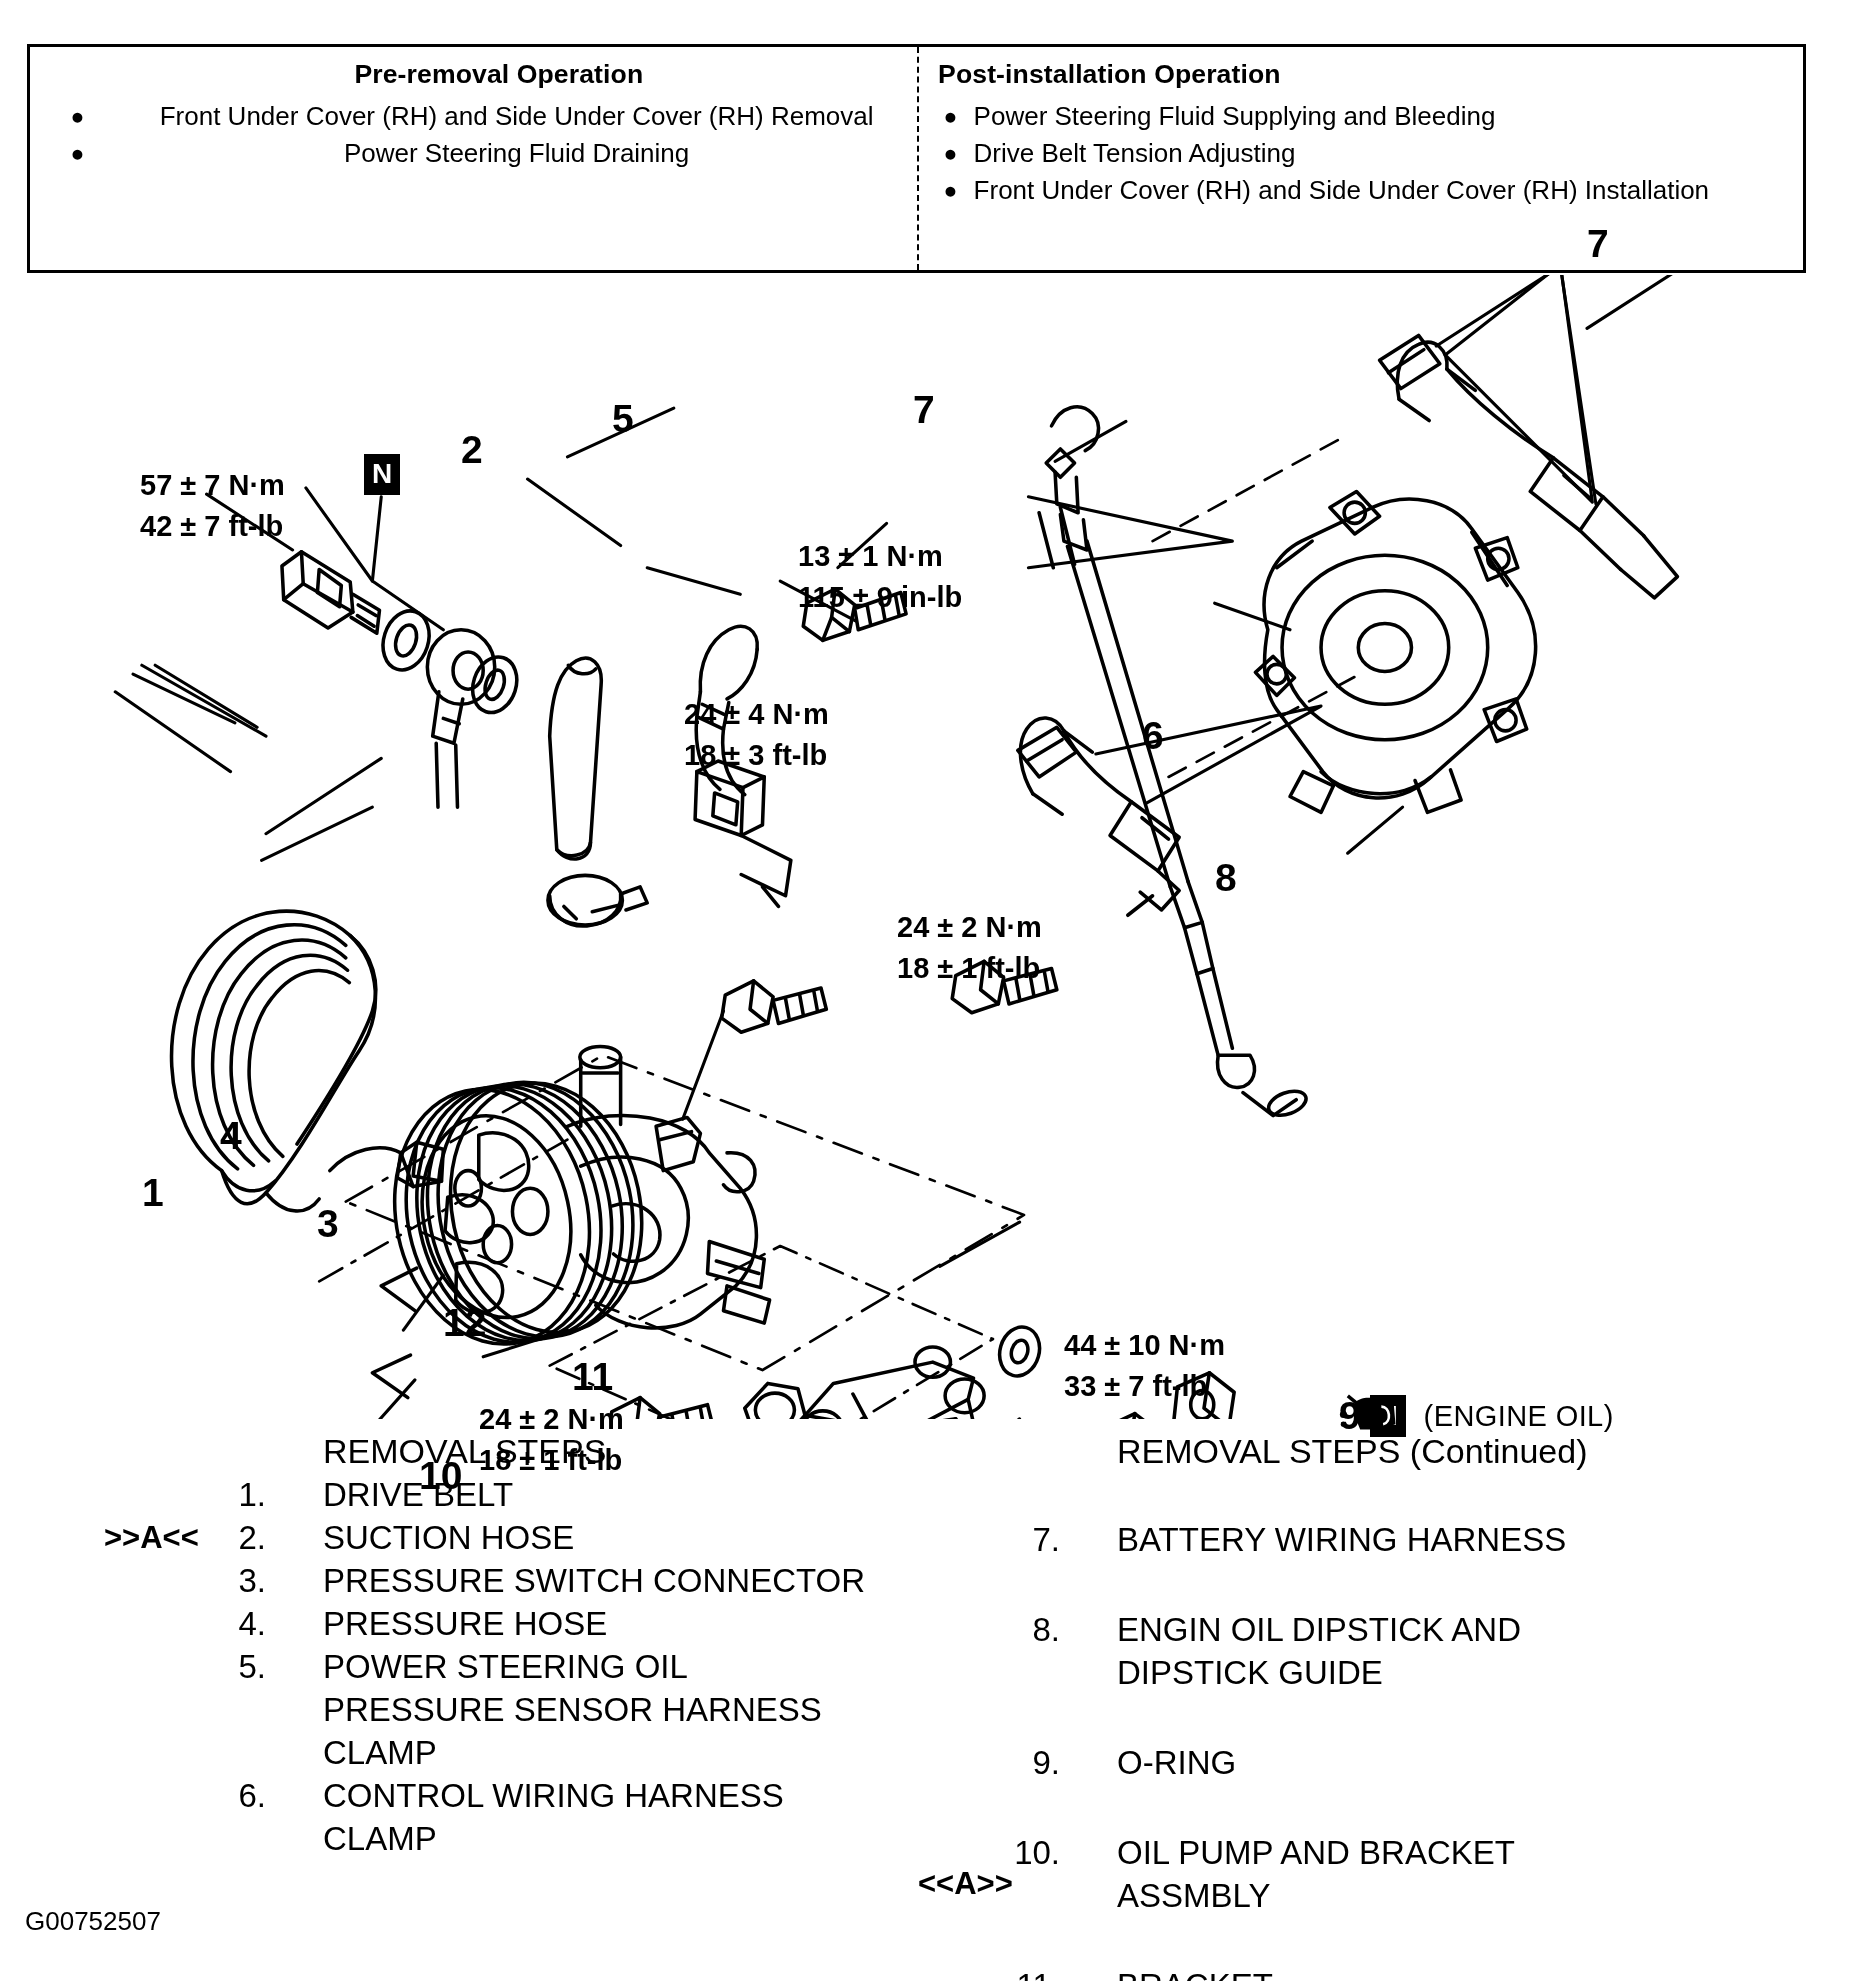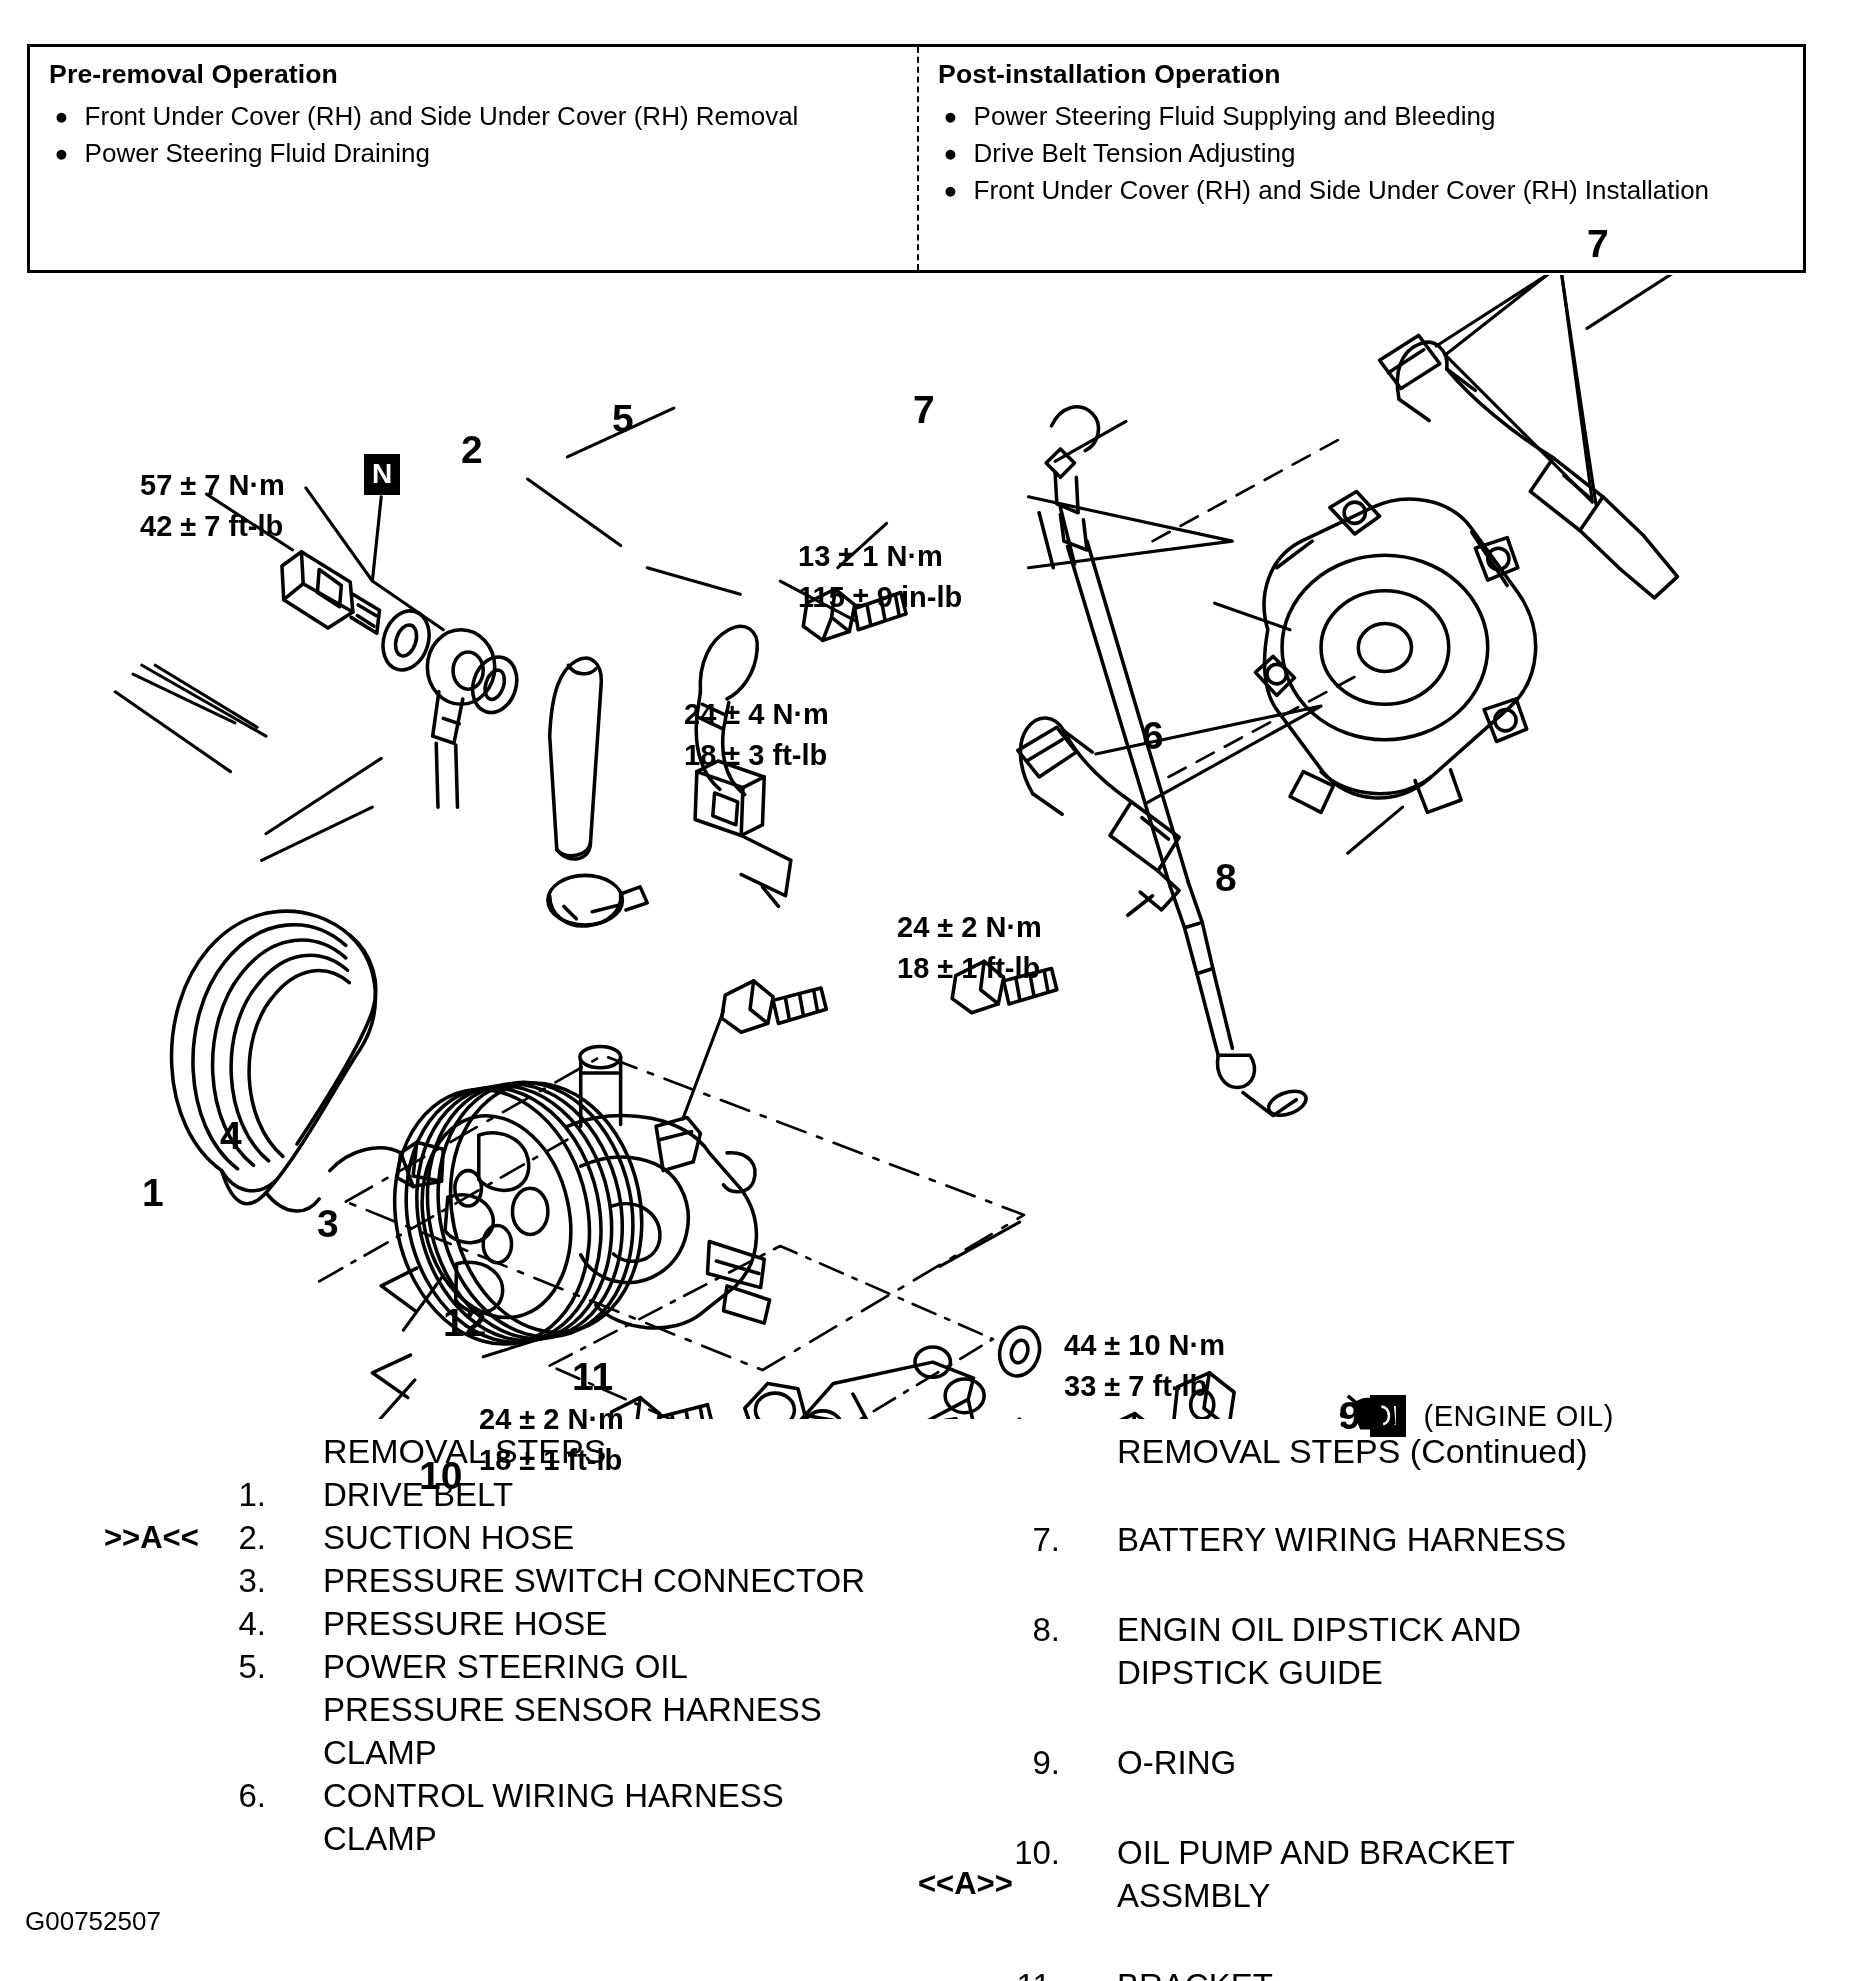--- a/index.html
+++ b/index.html
@@ -5,21 +5,21 @@
   html,body{margin:0;padding:0;background:#fff;}
   body{width:1853px;height:1982px;position:relative;overflow:hidden;
        font-family:"Liberation Sans",sans-serif;color:#000;}
 
   
   #ops-box{position:absolute;left:26.6px;top:44px;width:1779px;height:229px;
            border:3.5px solid #000;box-sizing:border-box;}
   #ops-divider{position:absolute;left:887px;top:0;width:0;height:100%;
                border-left:2.7px dashed #000;}
   .ops-col{position:absolute;top:0;height:100%;box-sizing:border-box;padding:12.4px 0 0 0;}
-  #ops-col-pre{left:0;width:887px;}
+  #ops-col-pre{left:16px;width:887px;text-align:center;}
   #ops-col-post{left:889px;width:889px;}
   .ops-title{font-weight:bold;font-size:26.6px;letter-spacing:0.1px;margin:0 0 8.9px 19.5px;}
   .ops-list{list-style:none;margin:0;padding:0;}
   .ops-list li{position:relative;font-size:26px;line-height:35px;
                margin:0 0 1.8px 0;padding-left:55px;}
   .ops-list li .bul{position:absolute;left:25px;top:0;font-size:23px;line-height:35px;}
 
   
   #diagram{position:absolute;left:0;top:275px;width:1853px;height:1144px;}
   #diagram svg{position:absolute;left:0;top:0;}

